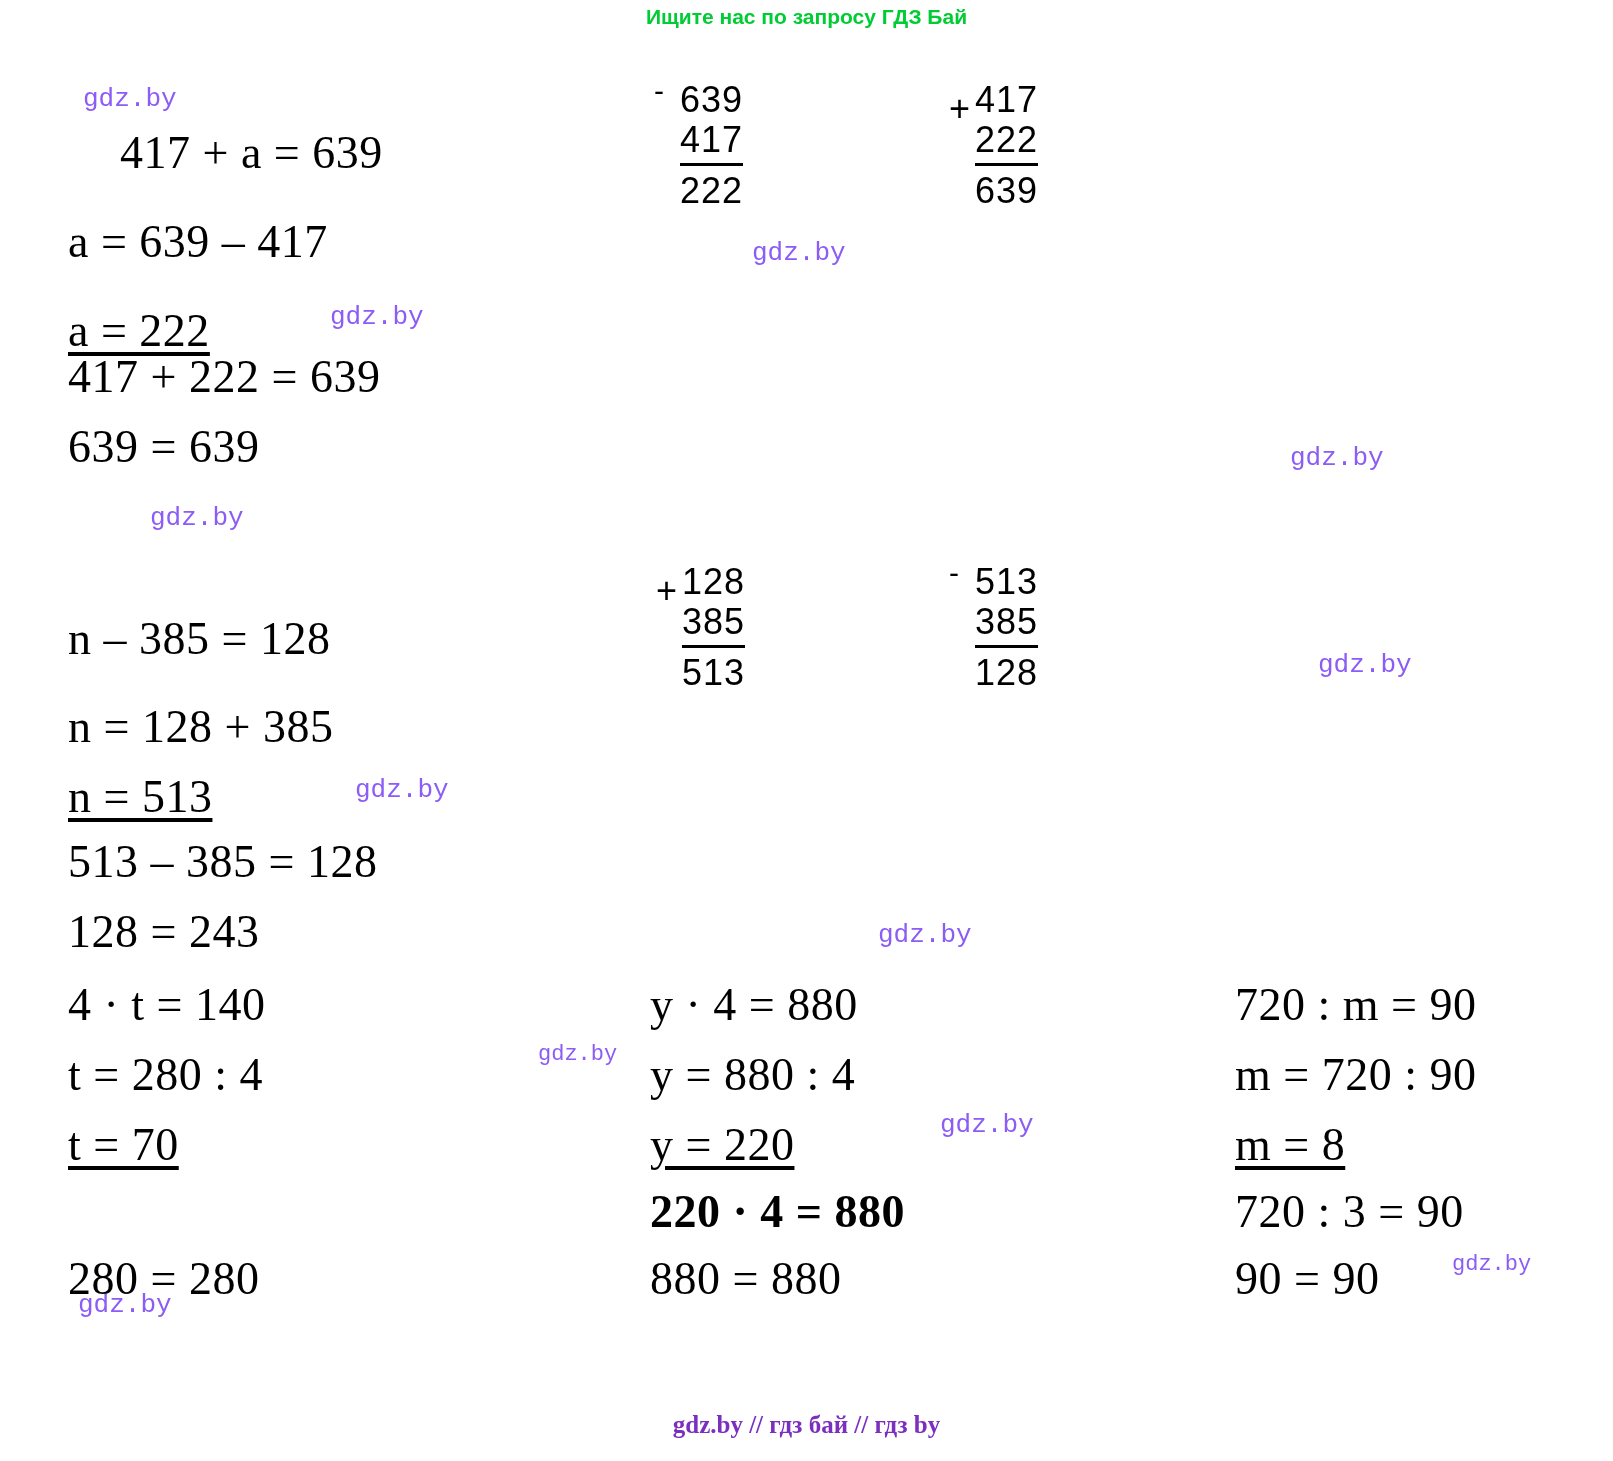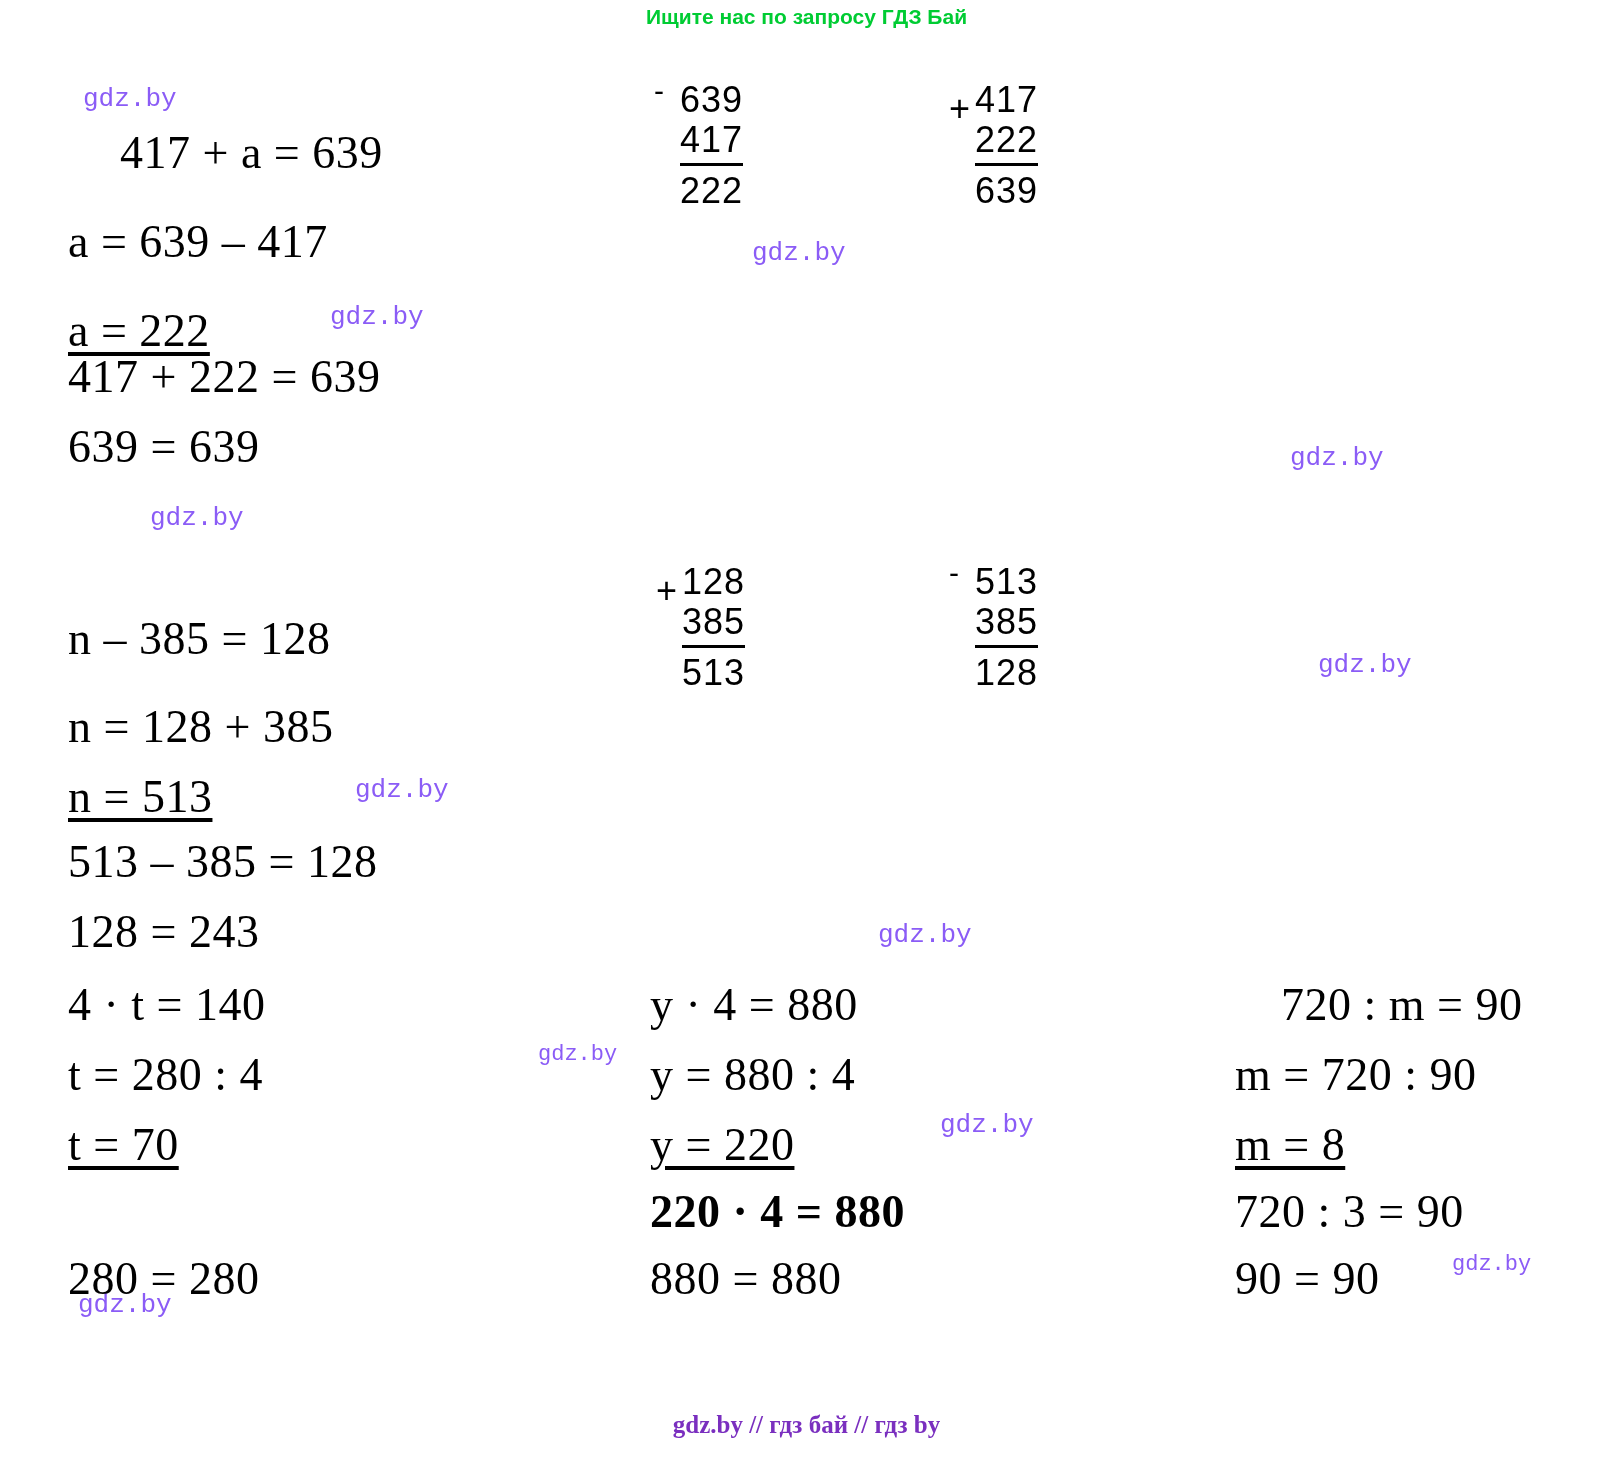--- a/index.html
+++ b/index.html
@@ -180,21 +180,21 @@
   <div class="eq" style="left:68px; top:1048px;">t = 280 : 4</div>
   <div class="eq underlined" style="left:68px; top:1118px;">t = 70</div>
   <div class="eq" style="left:68px; top:1252px;">280 = 280</div>
 
   <div class="eq" style="left:650px; top:978px;">y · 4 = 880</div>
   <div class="eq" style="left:650px; top:1048px;">y = 880 : 4</div>
   <div class="eq underlined" style="left:650px; top:1118px;">y = 220</div>
   <div class="eq" style="left:650px; top:1185px;font-weight:bold;">220 · 4 = 880</div>
   <div class="eq" style="left:650px; top:1252px;">880 = 880</div>
 
-  <div class="eq" style="left:1235px; top:978px;margin-left:46px;">720 : m = 90</div>
+  <div class="eq" style="left:1235px; top:978px;">720 : m = 90</div>
   <div class="eq" style="left:1235px; top:1048px;">m = 720 : 90</div>
   <div class="eq underlined" style="left:1235px; top:1118px;">m = 8</div>
   <div class="eq" style="left:1235px; top:1185px;">720 : 3 = 90</div>
   <div class="eq" style="left:1235px; top:1252px;">90 = 90</div>
 
   <div class="footer-note">gdz.by  //  гдз бай  //  гдз by</div>
 
 </div>
 
 </body></html>

